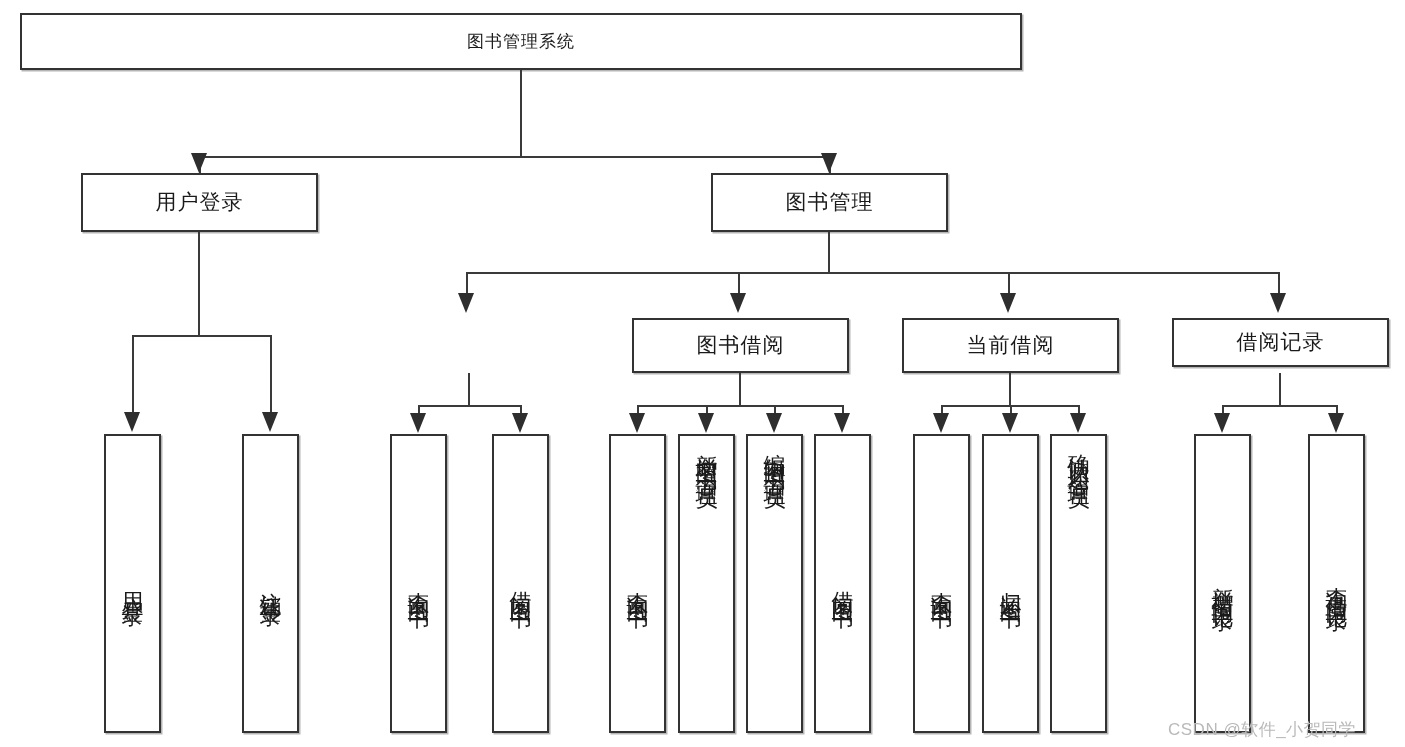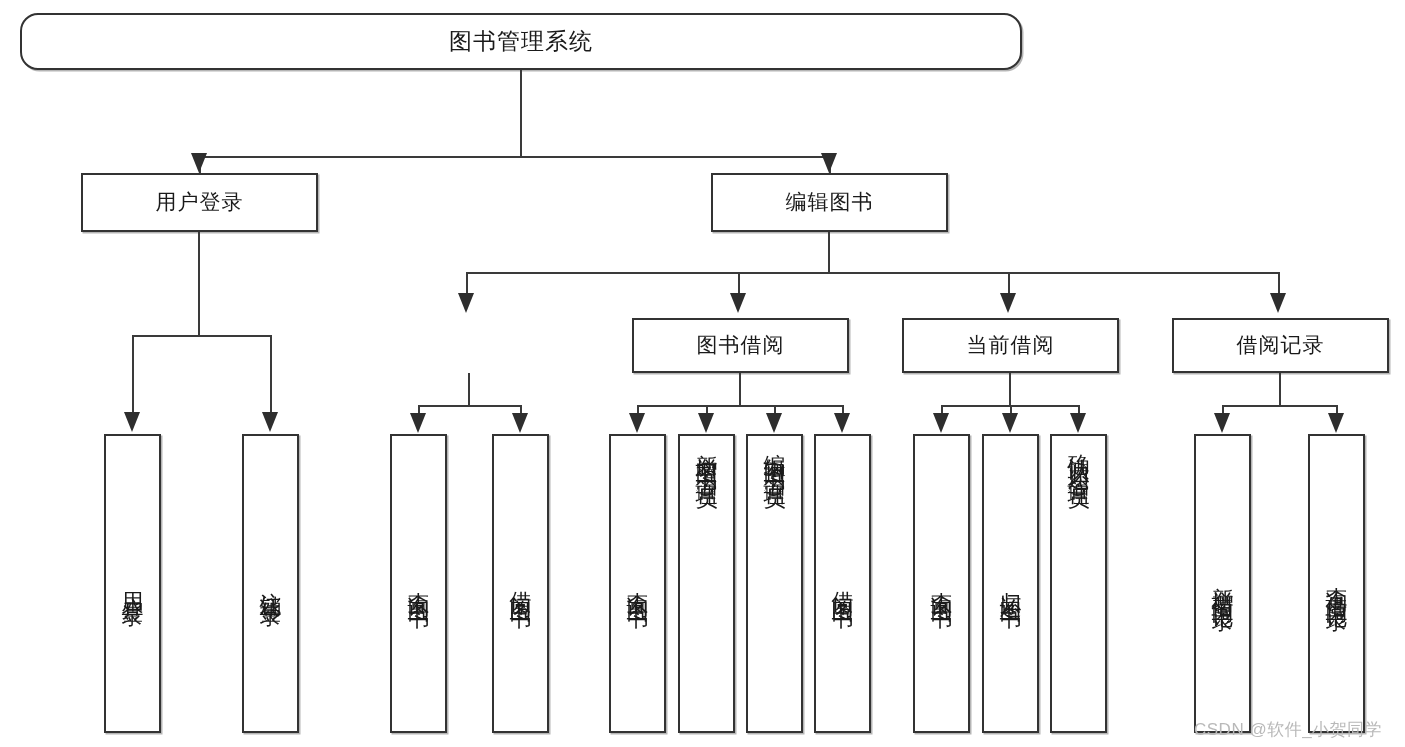--- a/index.html
+++ b/index.html
@@ -28,21 +28,21 @@
     color:#1a1a1a;
   }
   .node .label{
     display:block;
     letter-spacing:1px;
     white-space:nowrap;
     line-height:1.15;
   }
 
   
-  .node.root{font-size:23px;border-radius:18px;}
+  .node.root{font-size:17px;}
   
   .node.branch{font-size:21px;}
 
   
   .node.leaf{
     border-width:2px;
     align-items:flex-start;
     justify-content:center;
     padding-top:0;
   }
@@ -103,21 +103,21 @@
   <div class="vline" style="left:199px;top:156px;height:24px;"></div>
   <div class="arrow" style="left:191px;top:153px;"></div>
   <div class="vline" style="left:829px;top:156px;height:24px;"></div>
   <div class="arrow" style="left:821px;top:153px;"></div>
 
   <div class="node branch" style="left:81px;top:173px;width:237px;height:59px;">
     <span class="label">用户登录</span>
   </div>
 
   <div class="node branch" style="left:711px;top:173px;width:237px;height:59px;">
-    <span class="label">编辑图书</span>
+    <span class="label">图书管理</span>
   </div>
 
   <div class="vline" style="left:198px;top:232px;height:104px;"></div>
   <div class="hline" style="left:132px;top:335px;width:140px;"></div>
   <div class="vline" style="left:132px;top:335px;height:80px;"></div>
   <div class="arrow" style="left:124px;top:412px;"></div>
   <div class="vline" style="left:270px;top:335px;height:80px;"></div>
   <div class="arrow" style="left:262px;top:412px;"></div>
 
   <div class="vline" style="left:828px;top:232px;height:42px;"></div>
@@ -130,21 +130,21 @@
   <div class="arrow" style="left:1000px;top:293px;"></div>
   <div class="vline" style="left:1278px;top:272px;height:24px;"></div>
   <div class="arrow" style="left:1270px;top:293px;"></div>
 
   <div class="node branch" style="left:902px;top:318px;width:217px;height:55px;">
     <span class="label">当前借阅</span>
   </div>
   <div class="node branch" style="left:632px;top:318px;width:217px;height:55px;">
     <span class="label">图书借阅</span>
   </div>
-  <div class="node branch" style="left:1172px;top:318px;width:217px;height:55px;font-family:Liberation Serif, serif;">
+  <div class="node branch" style="left:1172px;top:318px;width:217px;height:49px;font-family:Liberation Serif, serif;">
     <span class="label">借阅记录</span>
   </div>
 
   <div class="vline" style="left:468px;top:373px;height:33px;"></div>
   <div class="hline" style="left:418px;top:405px;width:104px;"></div>
   <div class="vline" style="left:418px;top:405px;height:11px;"></div>
   <div class="arrow" style="left:410px;top:413px;"></div>
   <div class="vline" style="left:520px;top:405px;height:11px;"></div>
   <div class="arrow" style="left:512px;top:413px;"></div>
 
@@ -212,15 +212,15 @@
     <span class="label">确认归还（管理员）</span>
   </div>
 
   <div class="node leaf centerv" style="left:1194px;top:434px;width:57px;height:299px;">
     <span class="label">新增借阅记录</span>
   </div>
   <div class="node leaf centerv" style="left:1308px;top:434px;width:57px;height:299px;">
     <span class="label">查询借阅记录</span>
   </div>
 
-  <div class="watermark" style="left:1194px;top:718px;">CSDN @软件_小贺同学</div>
+  <div class="watermark" style="left:1168px;top:718px;">CSDN @软件_小贺同学</div>
 
 </div>
 
 </body></html>

